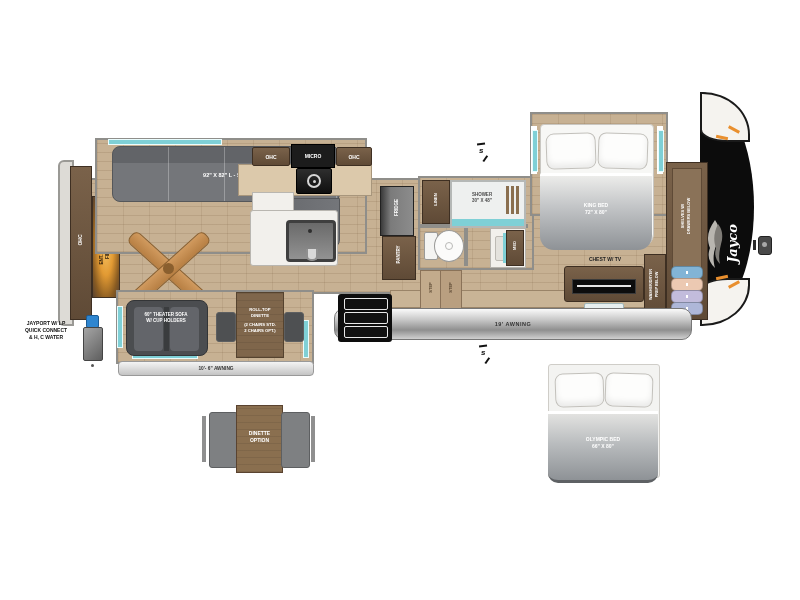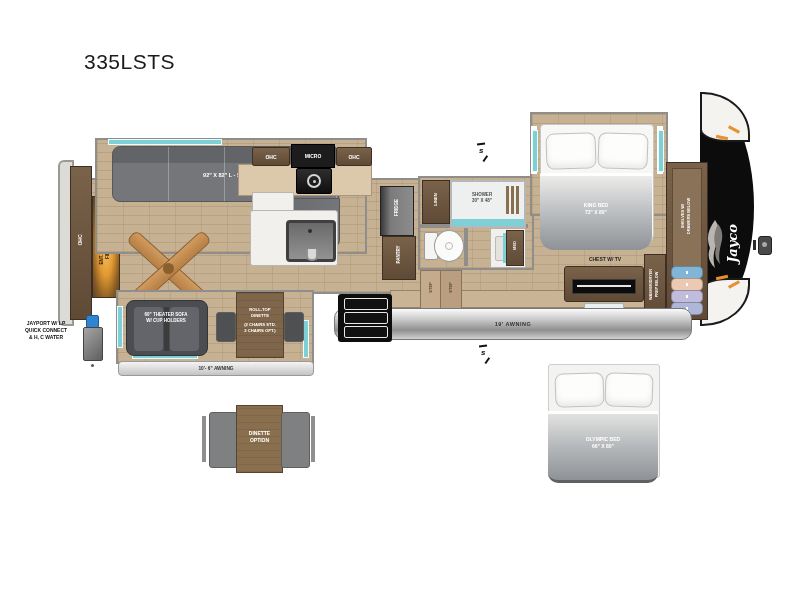--- a/index.html
+++ b/index.html
@@ -25,21 +25,20 @@
   .speaker::after{content:"";position:absolute;left:3px;bottom:-4px;width:7px;height:1.5px;
                   background:#111;transform:rotate(125deg);}
   .clothes{border-radius:5px;border:1px solid rgba(0,0,0,.25);
            background-image:radial-gradient(circle at 50% 50%, #fff 0 1.2px, transparent 1.5px);}
 </style>
 </head>
 <body>
 
 <div id="canvas">
 
-  <div class="abs" style="left:84px;top:50px;font-size:21px;color:#1a1a1a;letter-spacing:.5px;">335LSTS</div>
 
   <div class="abs wood wall-border" style="left:88px;top:178px;width:612px;height:112px;"></div>
 
   <div class="abs" style="left:390px;top:290px;width:312px;height:16px;background:#c9b496;border:1px solid #9a8468;"></div>
 
   <div class="abs" style="left:58px;top:160px;width:12px;height:162px;background:#dddbd6;border:2px solid #9a9995;border-radius:6px 0 0 6px;"></div>
   <div class="abs brown" style="left:70px;top:166px;width:20px;height:152px;"></div>
   <div class="rot lbl" style="left:50px;top:237px;width:60px;font-size:5px;">OHC</div>
 
   <div class="abs" style="left:92px;top:196px;width:26px;height:100px;border:1px solid #3e2f22;

